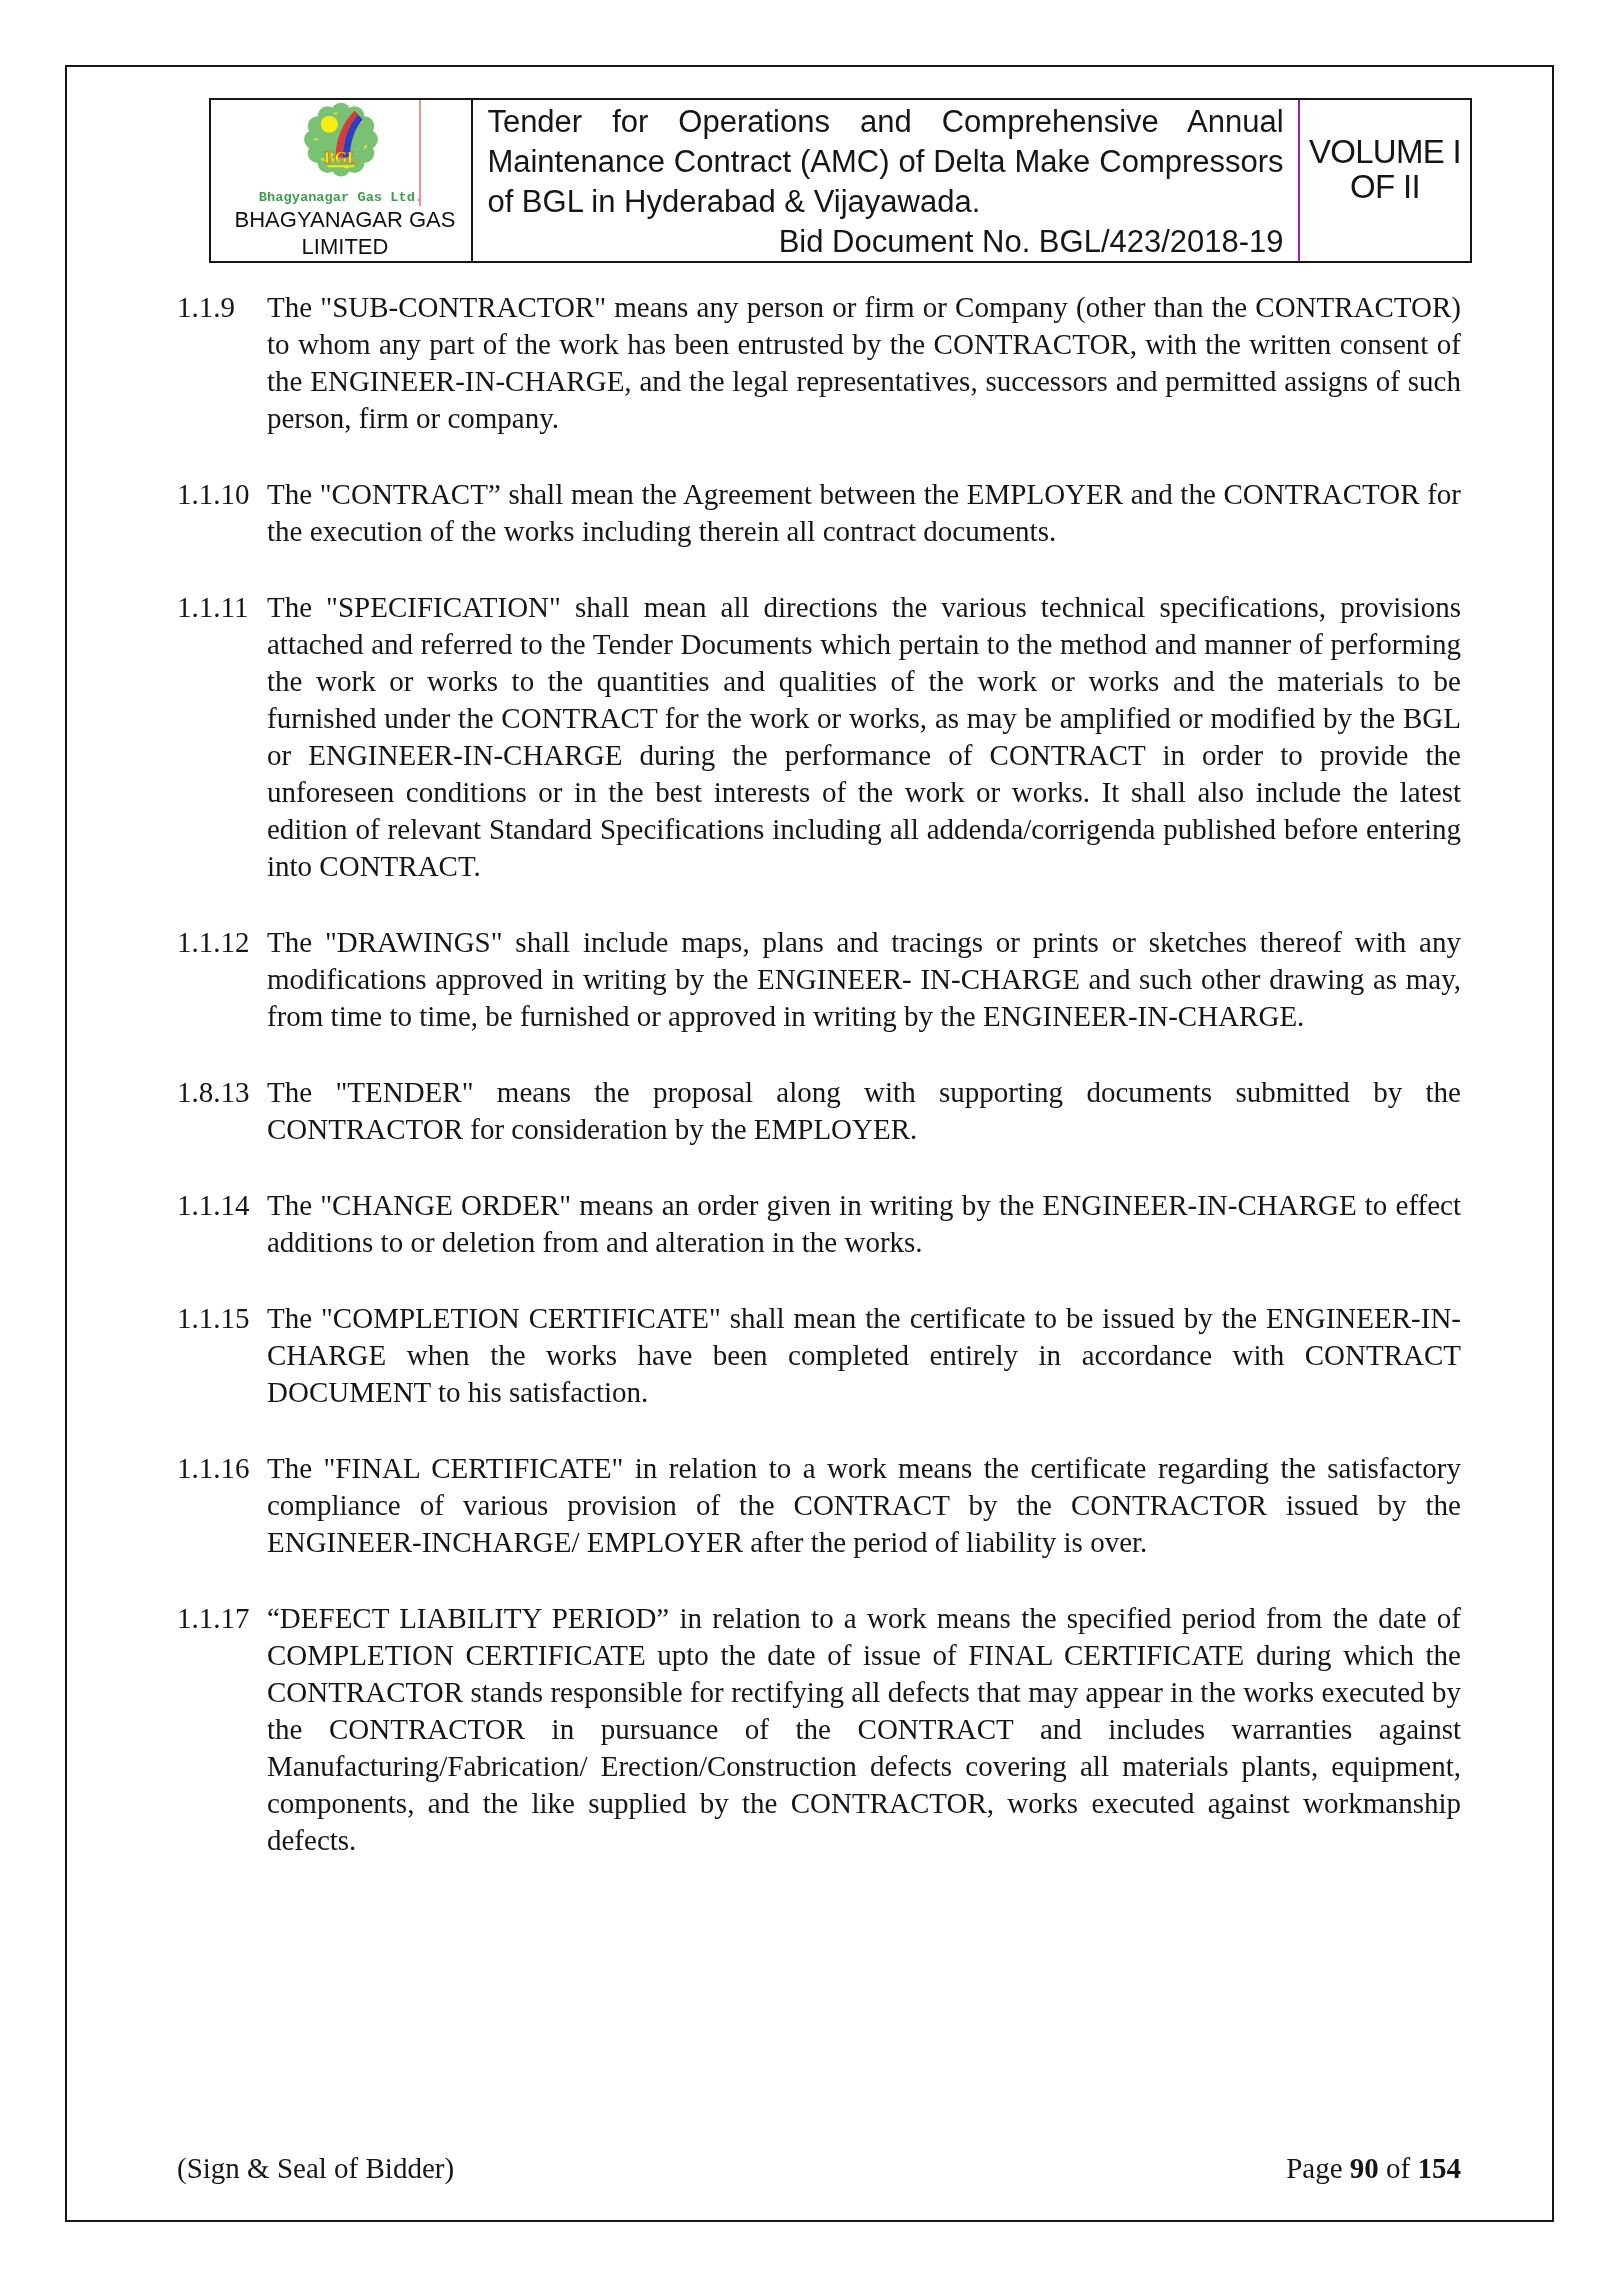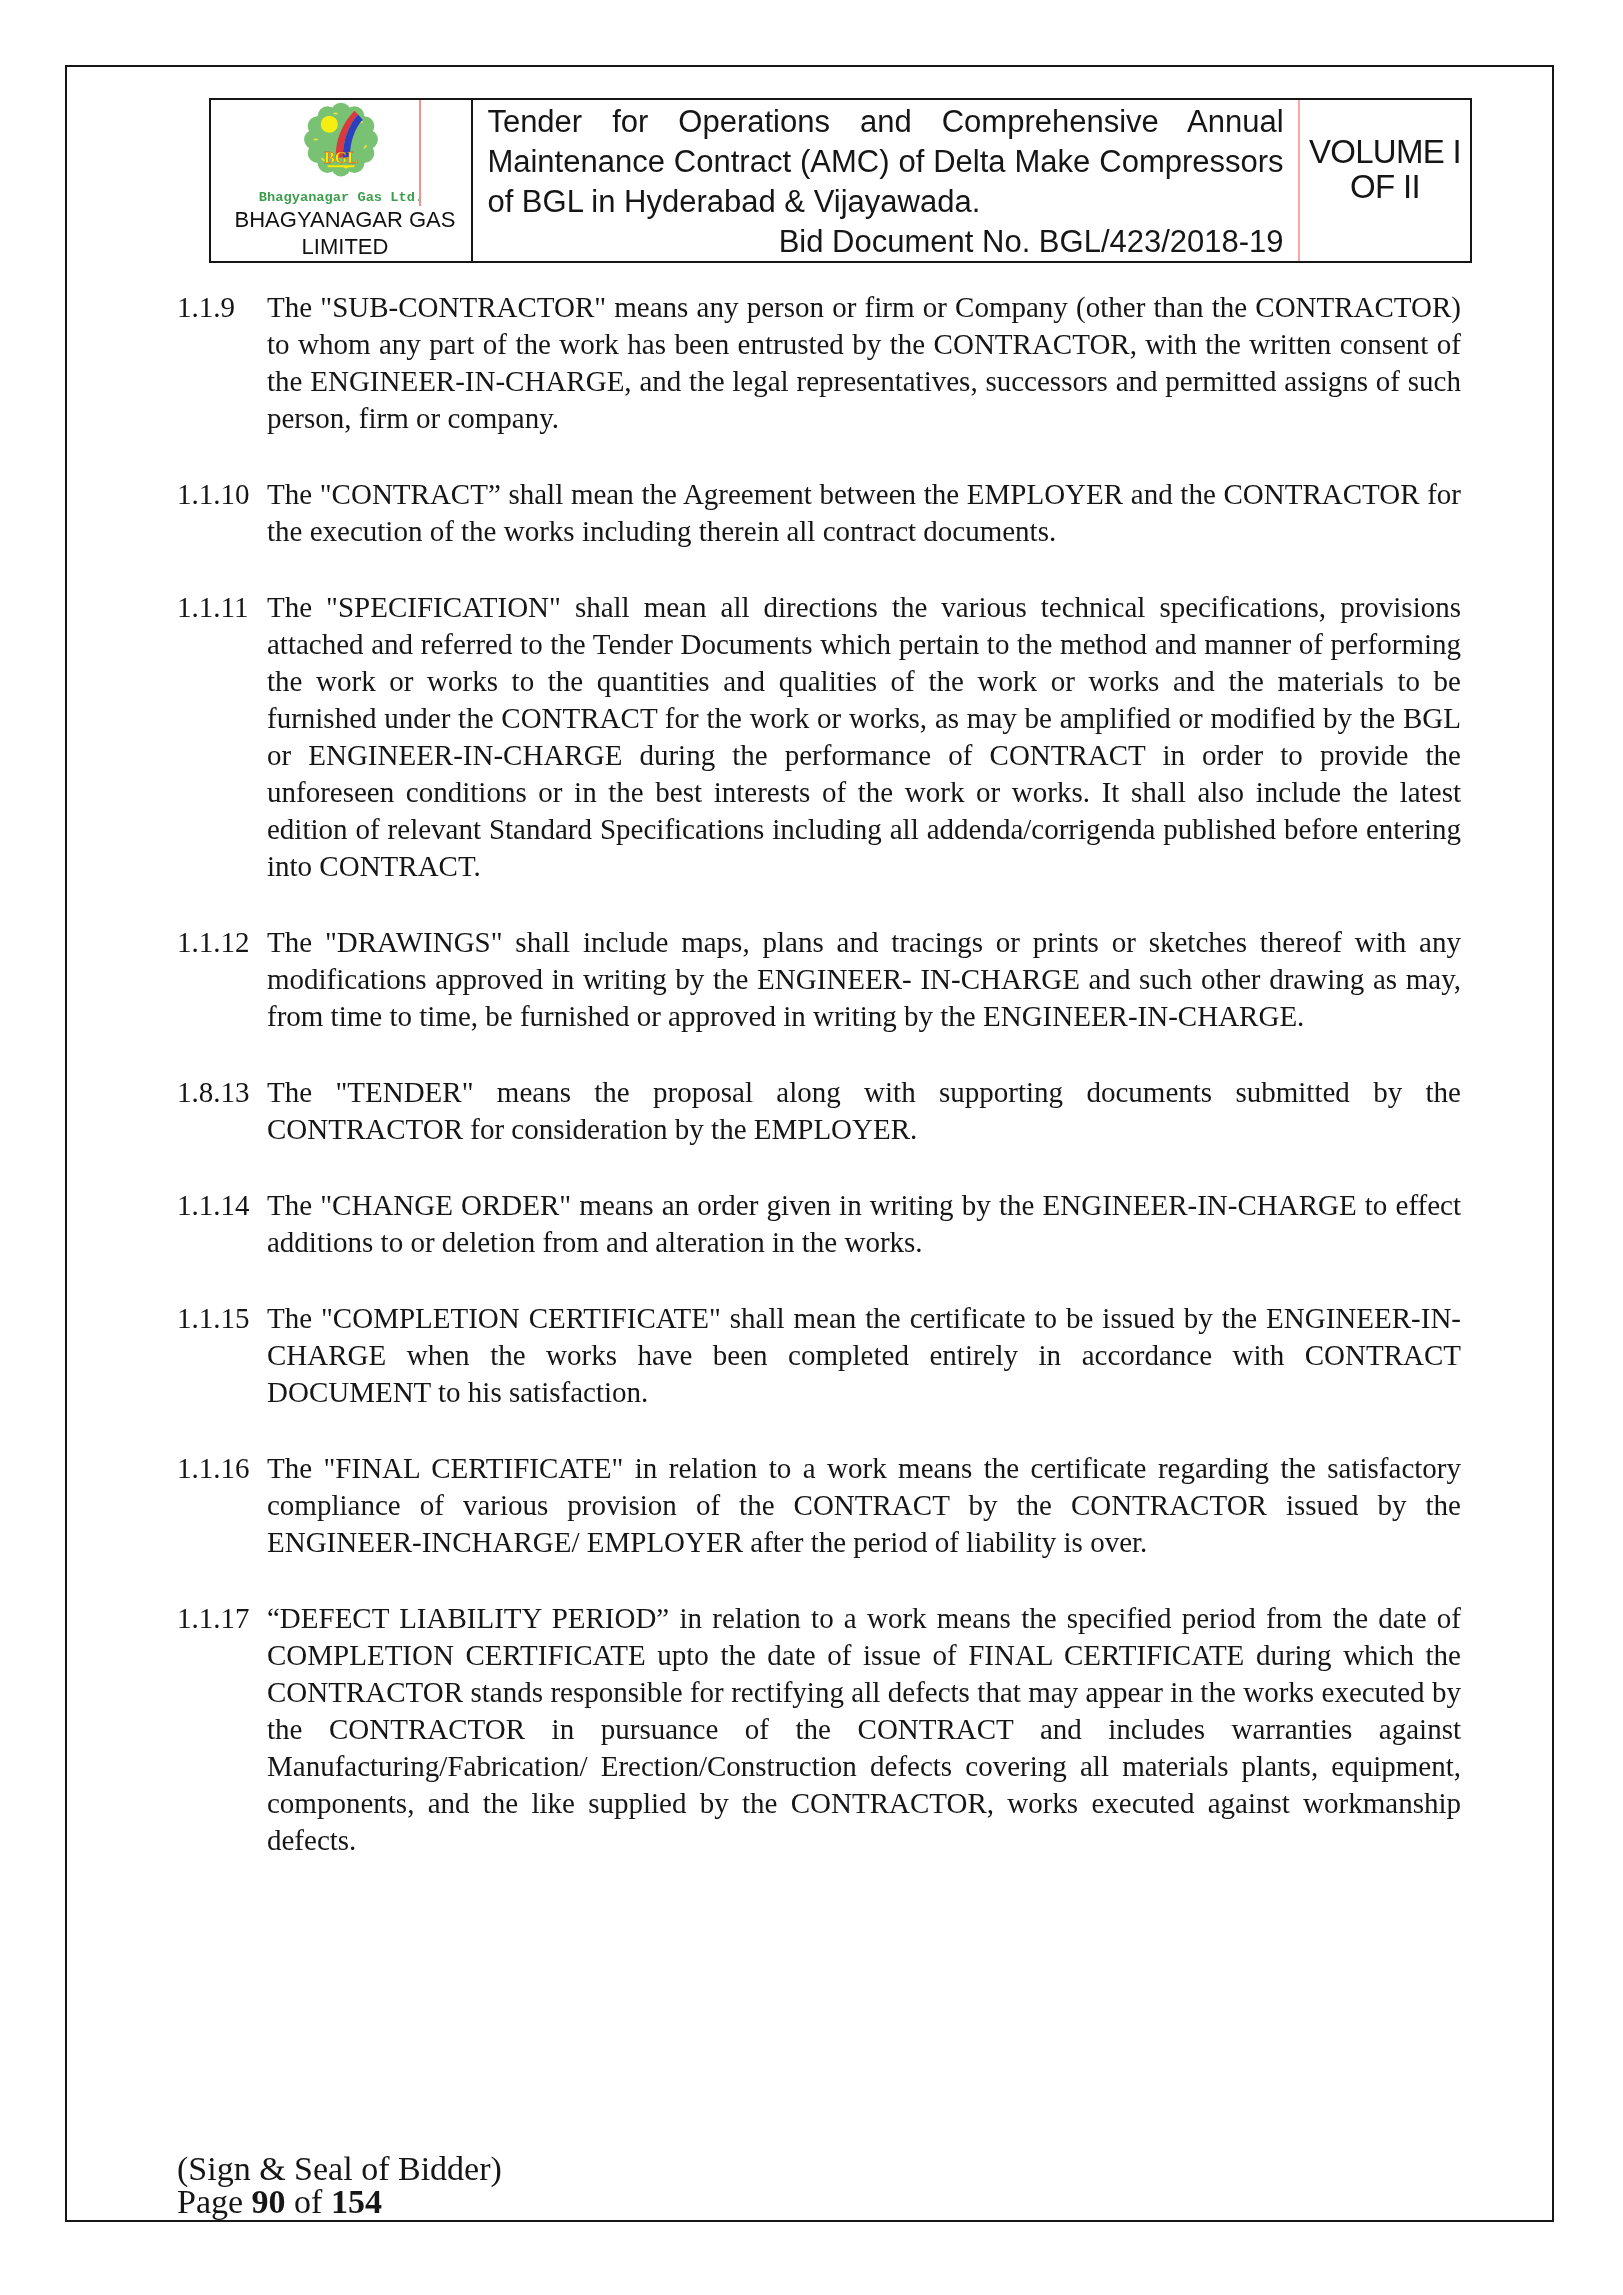--- a/index.html
+++ b/index.html
@@ -47,21 +47,21 @@
     color:#3f9e4d;font-weight:bold;
   }
   .company-name{
     font-size:22px;line-height:27px;
     color:#111;text-align:center;
     letter-spacing:0px;
     margin-left:8px;
   }
   .cell-title{
     flex:1;
-    border-right:2px solid #fca5a5;
+    border-right:2px solid #a21caf;
     padding:2px 14.4px 0 14.4px;
     font-size:31px;line-height:40px;
   }
   .title-justified{text-align:justify;}
   .title-bid{text-align:right;}
   .cell-volume{
     width:170px;
     display:flex;flex-direction:column;
     justify-content:flex-start;align-items:center;
     padding-top:34px;
@@ -83,21 +83,21 @@
   }
   .clause-num{
     position:absolute;left:0;top:0;
     text-align:right;
   }
   
   .footer{
     position:absolute;left:177px;top:2152px;
     width:1284px;
     display:flex;justify-content:space-between;
-    font-size:34px;line-height:33px;flex-direction:column;
+    font-size:29px;line-height:33px;
   }
   .b{font-weight:bold;margin-top:36px;}
 </style>
 </head>
 <body>
 
 <div class="page">
 
   <div class="outer-border"></div>
 

